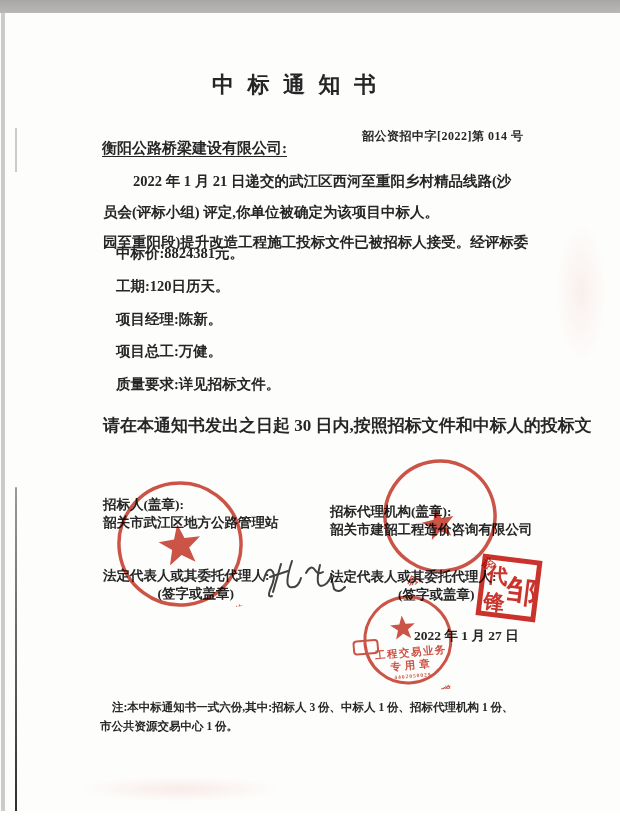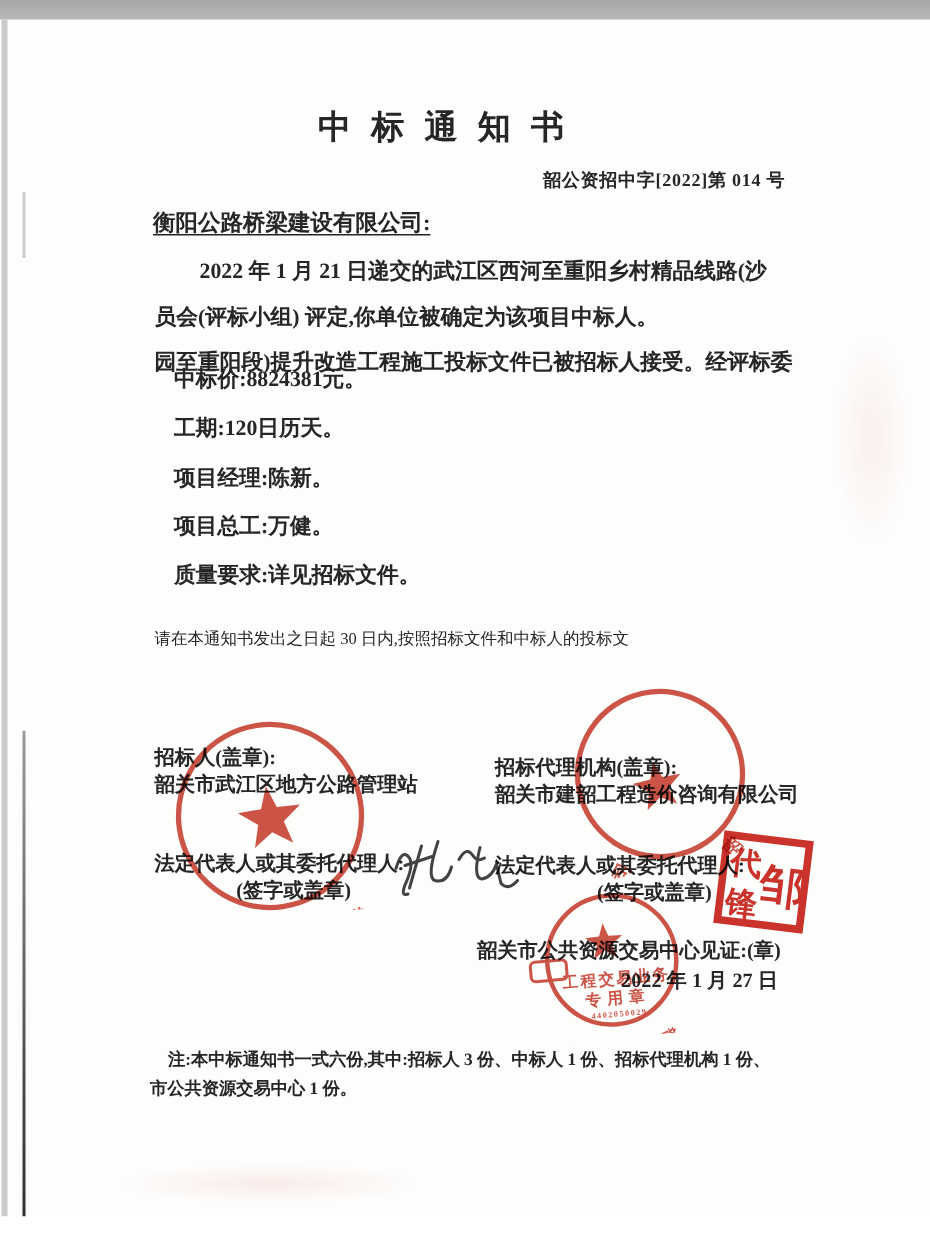--- a/index.html
+++ b/index.html
@@ -12,21 +12,21 @@
   .fold-line{position:absolute;left:15px;top:487px;width:2px;height:338px;border-radius:1px;
              background:linear-gradient(#8f8f8f,#111);opacity:.9;}
   .fold-top{position:absolute;left:15px;top:128px;width:1.5px;height:44px;background:#9a9a9a;opacity:.5;}
   .smudge-bottom{position:absolute;left:80px;top:776px;width:200px;height:26px;
        background:radial-gradient(ellipse at center,rgba(224,128,115,.14),rgba(224,128,115,0) 70%);}
   .smudge-right{position:absolute;left:556px;top:222px;width:50px;height:140px;
        background:radial-gradient(ellipse at center,rgba(224,140,125,.12),rgba(224,140,125,0) 70%);}
   
   .abs{position:absolute;}
   .title{top:70px;left:0;width:592px;text-align:center;font-size:22px;font-weight:700;letter-spacing:4px;}
-  .refno{top:112px;left:362px;font-size:12px;font-weight:700;letter-spacing:.5px;}
+  .refno{top:128px;left:362px;font-size:12px;font-weight:700;letter-spacing:.5px;}
   .addressee{top:139px;left:102px;font-size:15px;font-weight:700;text-decoration:underline;
              text-underline-offset:3px;}
   .para{top:166px;left:103px;width:430px;font-size:14.5px;font-weight:600;}
   .pline{line-height:30.5px;white-space:nowrap;}
   .indent{padding-left:30px;}
   .u{text-underline-offset:4px;text-decoration-thickness:1px;}
   .items{top:237px;left:116px;}
   .item{line-height:32.8px;font-size:14.5px;font-weight:600;white-space:nowrap;}
   .closing{top:411px;left:103px;}
   .sig{font-size:13.5px;font-weight:600;line-height:17.5px;}
@@ -72,39 +72,38 @@
 
   <div class="abs items">
     <div class="item">中标价:8824381元。</div>
     <div class="item">工期:120日历天。</div>
     <div class="item">项目经理:陈新。</div>
     <div class="item">项目总工:万健。</div>
     <div class="item">质量要求:详见招标文件。</div>
   </div>
 
   <div class="abs closing">
-    <div class="pline" style="font-size:11px;font-weight:400;">请在本通知书发出之日起 30 日内,按照招标文件和中标人的投标文</div>
+    <div class="pline" style="font-size:17px;font-weight:700;">请在本通知书发出之日起 30 日内,按照招标文件和中标人的投标文</div>
   </div>
 
   <div class="abs sig sig-left">
     <div>招标人(盖章):</div>
     <div>韶关市武江区地方公路管理站</div>
     <div class="rep-l">法定代表人或其委托代理人:</div>
     <div class="rep-sub">(签字或盖章)</div>
   </div>
 
   <div class="abs sig sig-right">
     <div>招标代理机构(盖章):</div>
     <div>韶关市建韶工程造价咨询有限公司</div>
     <div class="rep-r">法定代表人或其委托代理人:</div>
     <div class="rep-sub">(签字或盖章)</div>
   </div>
 
   <div class="abs witness">
-    <div>韶关市公共资源交易中心见证:(章)</div>
     <div class="date">2022 年 1 月 27 日</div>
   </div>
 
   <div class="abs note">
     <div class="note1">注:本中标通知书一式六份,其中:招标人 3 份、中标人 1 份、招标代理机构 1 份、</div>
     <div>市公共资源交易中心 1 份。</div>
   </div>
 
   <svg id="stamp-bidder" class="stamp" width="140" height="140" viewBox="0 0 140 140">
     <circle cx="70" cy="70" r="61" fill="none" stroke="currentColor" stroke-width="3.5"></circle>

